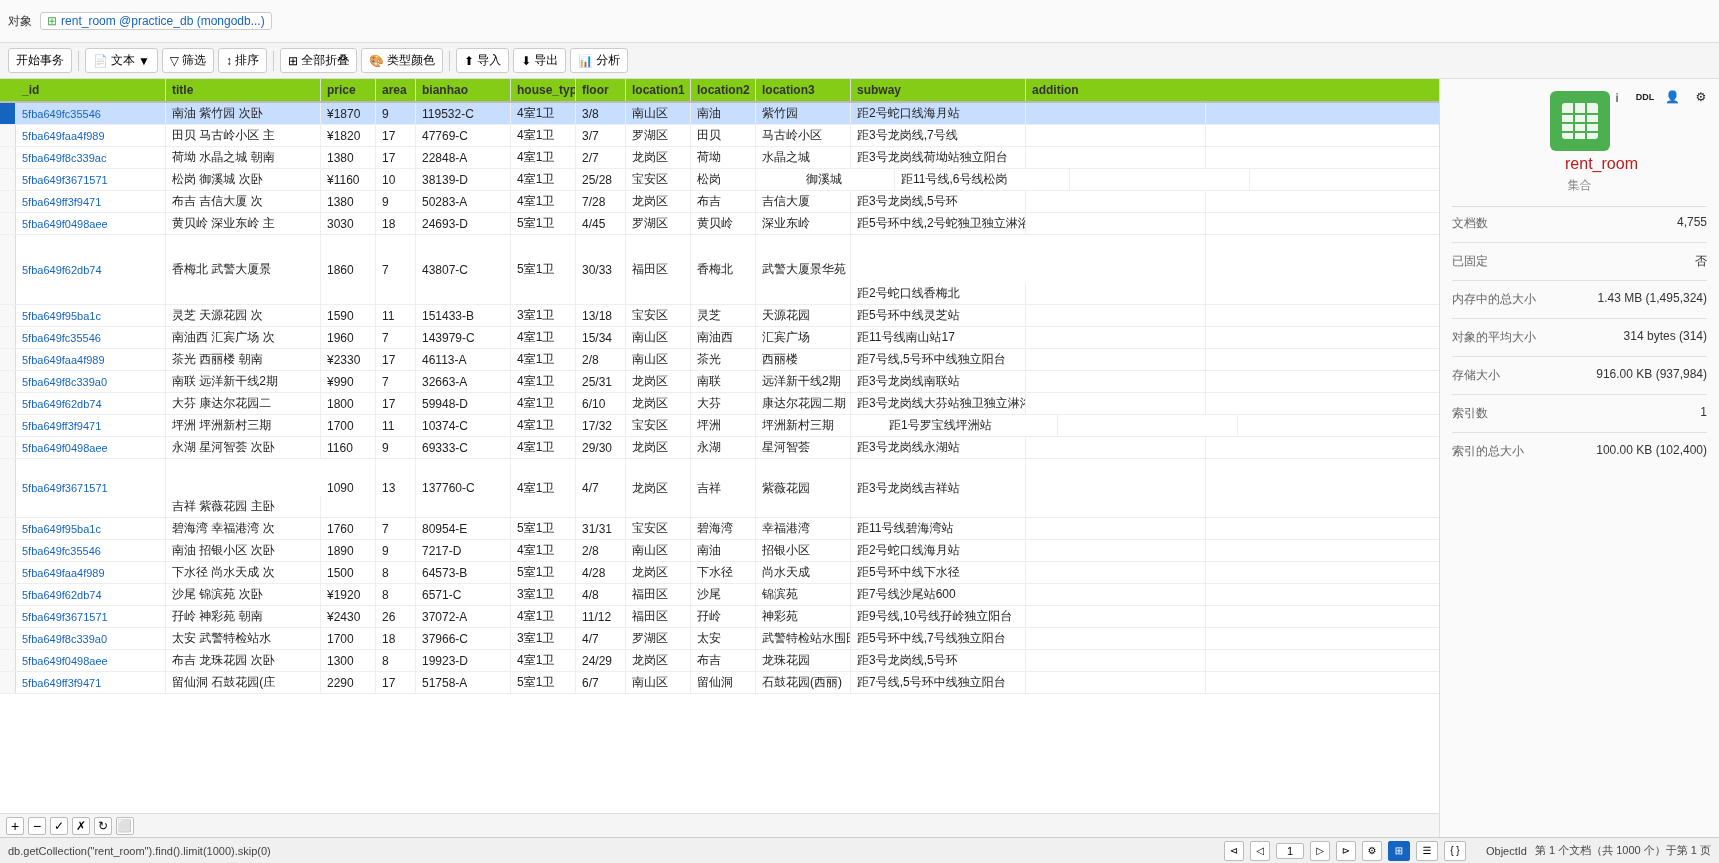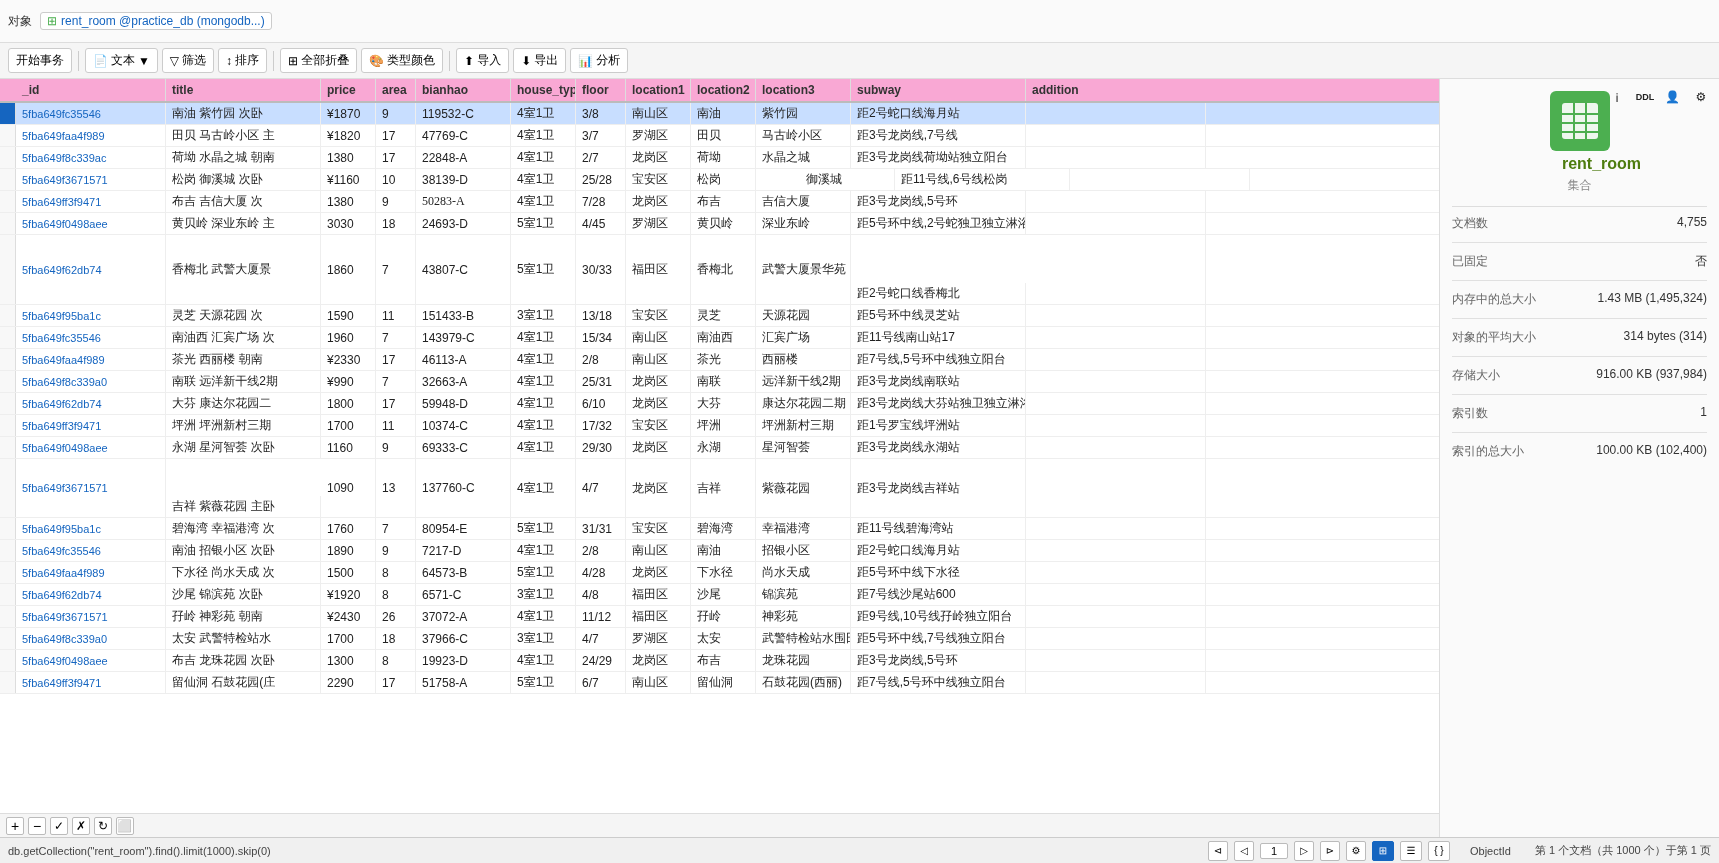--- a/index.html
+++ b/index.html
@@ -17,40 +17,40 @@
     .target-label { color: #333; }
     .target-badge { display: flex; align-items: center; gap: 4px; background: #fff; border: 1px solid #ccc; border-radius: 3px; padding: 1px 6px; font-size: 12px; color: #1565c0; }
 
     
     .main-content { display: flex; flex: 1; overflow: hidden; }
 
     
     .table-area { flex: 1; display: flex; flex-direction: column; overflow: hidden; }
 
     
-    .table-header { display: flex; align-items: flex-start; background: #f9a8d4; border-bottom: 2px solid #bbb; flex-shrink: 0; padding-right: 16px; }
+    .table-header { display: flex; align-items: flex-start; background: #84cc16; border-bottom: 2px solid #bbb; flex-shrink: 0; padding-right: 16px; }
     .col-header { padding: 4px 6px; font-size: 12px; font-weight: bold; color: #333; border-right: 1px solid #ddd; white-space: nowrap; overflow: hidden; cursor: pointer; user-select: none; flex-shrink: 0; }
 
     
     .row-selector { width: 16px; flex-shrink: 0; background: #f5f5f5; border-right: 1px solid #ddd; }
 
     
     .table-body { flex: 1; overflow-y: auto; overflow-x: auto; }
     .table-row { display: flex; align-items: center; border-bottom: 1px solid #eee; min-height: 22px; cursor: pointer; }
     .table-row.selected { background: #c8deff; }
     .table-row .row-num { width: 16px; flex-shrink: 0; border-right: 1px solid #ddd; background: #f8f8f8; align-self: stretch; display: flex; align-items: center; justify-content: center; }
     .cell { padding: 2px 6px; font-size: 12px; color: #222; border-right: 1px solid #eee; white-space: nowrap; overflow: hidden; text-overflow: ellipsis; flex-shrink: 0; align-self: stretch; display: flex; align-items: center; }
     .cell-id { color: #1565c0; font-size: 11px; }
 
     
     .right-panel { width: 280px; flex-shrink: 0; background: #fafafa; border-left: 1px solid #ddd; display: flex; flex-direction: column; padding: 12px; gap: 8px; }
     .right-panel-top { display: flex; flex-direction: column; align-items: center; gap: 4px; padding-bottom: 12px; border-bottom: 1px solid #ddd; }
     .collection-icon { width: 60px; height: 60px; background: #4caf50; border-radius: 6px; display: flex; align-items: center; justify-content: center; }
     .collection-icon svg { width: 40px; height: 40px; }
-    .collection-name { font-size: 16px; font-weight: bold; color: #4d7c0f; margin-left: 44px; }
+    .collection-name { font-size: 16px; font-weight: normal; color: #b91c1c; margin-left: 44px; }
     .collection-type { font-size: 12px; color: #888; }
     .info-section { display: flex; flex-direction: column; gap: 6px; }
     .info-row { display: flex; justify-content: space-between; align-items: flex-start; }
     .info-label { font-size: 12px; color: #666; }
     .info-value { font-size: 12px; color: #333; text-align: right; max-width: 160px; }
     .section-divider { height: 1px; background: #e0e0e0; margin: 4px 0; }
     .icon-btn { width: 24px; height: 24px; display: flex; align-items: center; justify-content: center; cursor: pointer; border-radius: 3px; }
 
     
     .table-body::-webkit-scrollbar { width: 12px; }
@@ -201,21 +201,21 @@
             <div class="cell" style="width: 95px; margin-left: 44px;">御溪城</div>
             <div class="cell" style="width: 175px;">距11号线,6号线松岗</div>
             <div class="cell" style="width: 180px;"></div>
           </div>
           <div class="table-row">
             <div class="row-num"></div>
             <div class="cell cell-id" style="width: 150px;">5fba649ff3f9471</div>
             <div class="cell" style="width: 155px;">布吉 吉信大厦 次</div>
             <div class="cell" style="width: 55px;">1380</div>
             <div class="cell" style="width: 40px;">9</div>
-            <div class="cell" style="width: 95px; font-family: Liberation Serif, serif;">50283-A</div>
+            <div class="cell" style="width: 95px;">50283-A</div>
             <div class="cell" style="width: 65px;">4室1卫</div>
             <div class="cell" style="width: 50px;">7/28</div>
             <div class="cell" style="width: 65px;">龙岗区</div>
             <div class="cell" style="width: 65px;">布吉</div>
             <div class="cell" style="width: 95px;">吉信大厦</div>
             <div class="cell" style="width: 175px;">距3号龙岗线,5号环</div>
             <div class="cell" style="width: 180px;"></div>
           </div>
           <div class="table-row">
             <div class="row-num"></div>
@@ -327,21 +327,21 @@
             <div class="cell cell-id" style="width: 150px;">5fba649ff3f9471</div>
             <div class="cell" style="width: 155px;">坪洲 坪洲新村三期</div>
             <div class="cell" style="width: 55px;">1700</div>
             <div class="cell" style="width: 40px;">11</div>
             <div class="cell" style="width: 95px;">10374-C</div>
             <div class="cell" style="width: 65px;">4室1卫</div>
             <div class="cell" style="width: 50px;">17/32</div>
             <div class="cell" style="width: 65px;">宝安区</div>
             <div class="cell" style="width: 65px;">坪洲</div>
             <div class="cell" style="width: 95px;">坪洲新村三期</div>
-            <div class="cell" style="width: 175px;">距1号罗宝线坪洲站</div>
+            <div class="cell" style="width: 175px; margin-left: 32px;">距1号罗宝线坪洲站</div>
             <div class="cell" style="width: 180px;"></div>
           </div>
           <div class="table-row">
             <div class="row-num"></div>
             <div class="cell cell-id" style="width: 150px;">5fba649f0498aee</div>
             <div class="cell" style="width: 155px;">永湖 星河智荟 次卧</div>
             <div class="cell" style="width: 55px;">1160</div>
             <div class="cell" style="width: 40px;">9</div>
             <div class="cell" style="width: 95px;">69333-C</div>
             <div class="cell" style="width: 65px;">4室1卫</div>
@@ -572,17 +572,17 @@
       <button class="status-nav-btn">▷</button>
       <button class="status-nav-btn">⊳</button>
       <button class="status-nav-btn">⚙</button>
       <button class="view-btn active">⊞</button>
       <button class="view-btn">☰</button>
       <button class="view-btn">{ }</button>
     </div>
     <div style="width:20px;"></div>
     <div class="status-right">
       <span>ObjectId</span>
-      <span style="margin-left:20px;">第 1 个文档（共 1000 个）于第 1 页</span>
+      <span style="margin-left:4px;">第 1 个文档（共 1000 个）于第 1 页</span>
     </div>
   </div>
 
 </div>
 
 </body></html>

